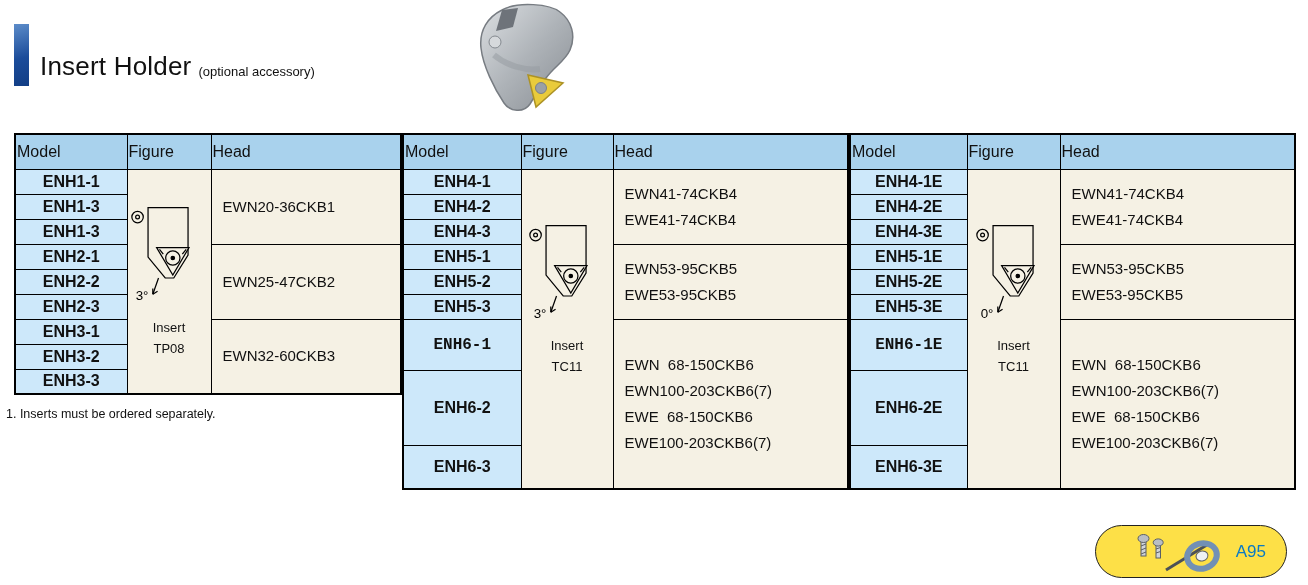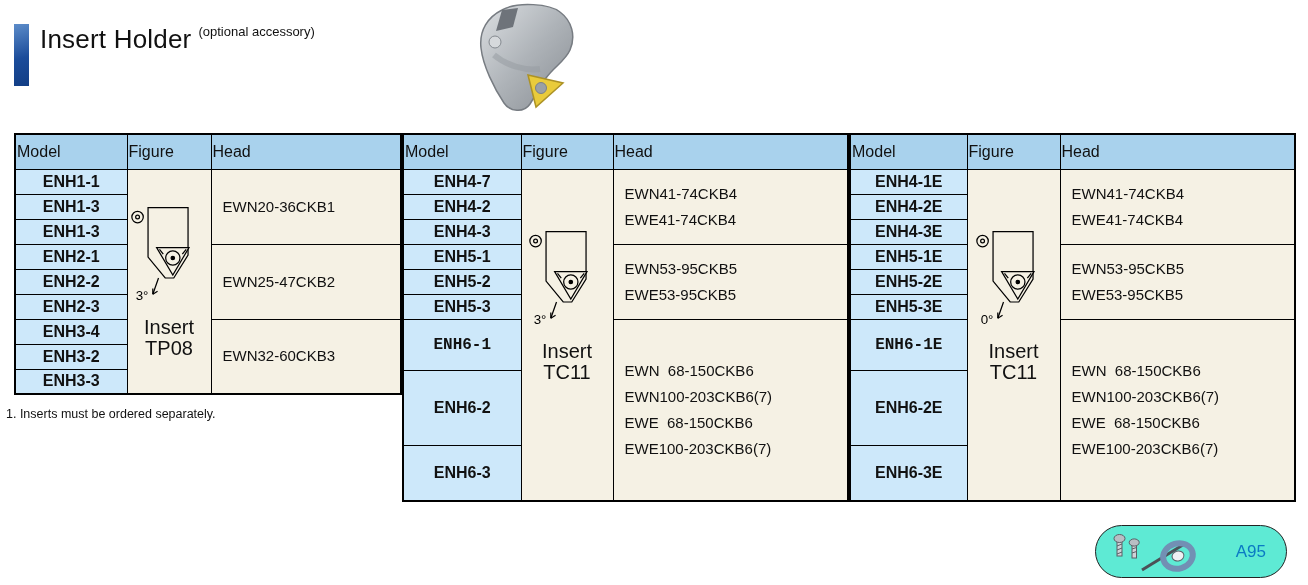--- a/index.html
+++ b/index.html
@@ -4,21 +4,21 @@
 <style>
   * { box-sizing: border-box; }
   html, body { margin: 0; padding: 0; }
   body {
     width: 1308px; height: 585px; position: relative; overflow: hidden;
     background: #ffffff; color: #111;
     font-family: "Liberation Sans", sans-serif;
   }
 
   
-  .header-block { position: absolute; left: 14px; top: 24px; display: flex; }
+  .header-block { position: absolute; left: 14px; top: 24px; display: flex; align-items: flex-end; }
   .accent-bar {
     width: 15px; height: 62px; margin-right: 11px;
     background: linear-gradient(165deg, #5c8cc9 0%, var(--accent-blue, #1b4c9a) 55%, #123e85 100%);
   }
   .page-title { font-size: 26px; font-weight: 400; margin: 0 7px 4px 0; letter-spacing: .2px; }
   .page-subtitle { font-size: 13px; margin-bottom: 7px; }
 
   
   .photo { position: absolute; left: 470px; top: 3px; }
 
@@ -36,34 +36,34 @@
   }
   td.figure, td.head { background: var(--panel-bg, #f5f1e4); }
   td.head {
     font-size: 15px; padding-left: 11px; white-space: pre;
     line-height: 26px; vertical-align: middle; text-align: left;
   }
   td.figure { text-align: center; vertical-align: middle; padding: 4px 0; }
   .t23 td.figure { padding-bottom: 64px; }
   tr.tall1 td.model { height: 51px; font-family: Liberation Mono, monospace; }
   tr.tall2 td.model { height: 75px; }
-  tr.tall3 td.model { height: 56px; }
+  tr.tall3 td.model { height: 44px; }
 
   .fig { display: block; margin: 0 auto 4px auto; }
-  .fig-label, .fig-type { font-size: 20px; line-height: 21px; }
+  .fig-label, .fig-type { font-size: 13px; line-height: 21px; }
   .angle-text { font-size: 14px; }
 
   
   .footnote { position: absolute; left: 6px; top: 407px; font-size: 12.5px; }
 
   
   .ref-box {
     position: absolute; left: 1095px; top: 525px; width: 192px; height: 53px;
-    border: 1.5px solid #222; border-radius: 27px; background: #5eead4;
-    display: flex; align-items: center; justify-content: space-between;
+    border: 1.5px solid #222; border-radius: 27px; background: #fde047;
+    display: flex; align-items: center; justify-content: flex-end;
     padding: 0 20px 0 12px;
   }
   .ref-text { color: var(--link-blue, #0a7ac4); font-size: 17px; }
 </style>
 </head>
 <body>
 
 <div class="header-block">
   <div class="accent-bar"></div>
   <h1 class="page-title">Insert Holder</h1>
@@ -134,21 +134,21 @@
       <td class="model">ENH2-1</td>
       <td class="head" rowspan="3">EWN25-47CKB2</td>
     </tr>
     <tr>
           <td class="model">ENH2-2</td>
         </tr>
     <tr>
           <td class="model">ENH2-3</td>
         </tr>
     <tr>
-      <td class="model">ENH3-4</td>
+      <td class="model">ENH3-1</td>
       <td class="head" rowspan="3">EWN32-60CKB3</td>
     </tr>
     <tr>
           <td class="model">ENH3-2</td>
         </tr>
     <tr>
           <td class="model">ENH3-3</td>
         </tr>
   </tbody>
     </table>
@@ -159,21 +159,21 @@
         <col style="width:92px">
         <col style="width:235px">
       </colgroup>
     <tbody>
         <tr>
       <th>Model</th>
       <th>Figure</th>
       <th>Head</th>
     </tr>
     <tr>
-      <td class="model">ENH4-7</td>
+      <td class="model">ENH4-1</td>
       <td class="figure" rowspan="9">
         <svg class="fig" width="80" height="110" viewBox="0 0 84 114">
           <g fill="none" stroke="#000" stroke-width="1.3">
             <circle cx="9" cy="14" r="6"></circle>
             <circle cx="9" cy="14" r="2"></circle>
             <path d="M20,4 H62 V54 L47,78 H38 L20,56 Z"></path>
             <polygon points="29,46 63,46 46,75" fill="#f5f1e4"></polygon>
             <line x1="32" y1="48" x2="36" y2="53"></line>
             <line x1="60" y1="48" x2="56" y2="53"></line>
             <circle cx="46" cy="57" r="7.5"></circle>

